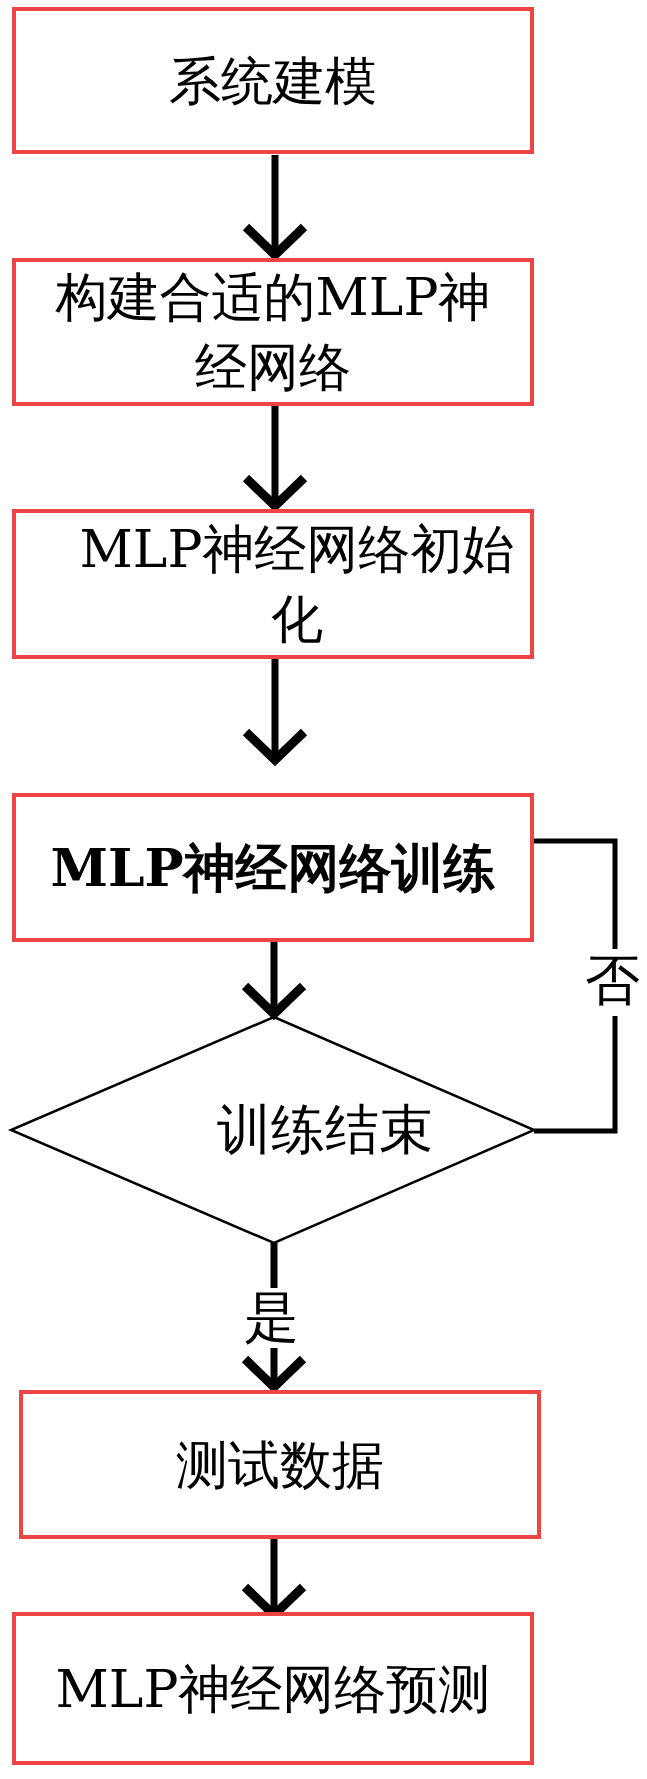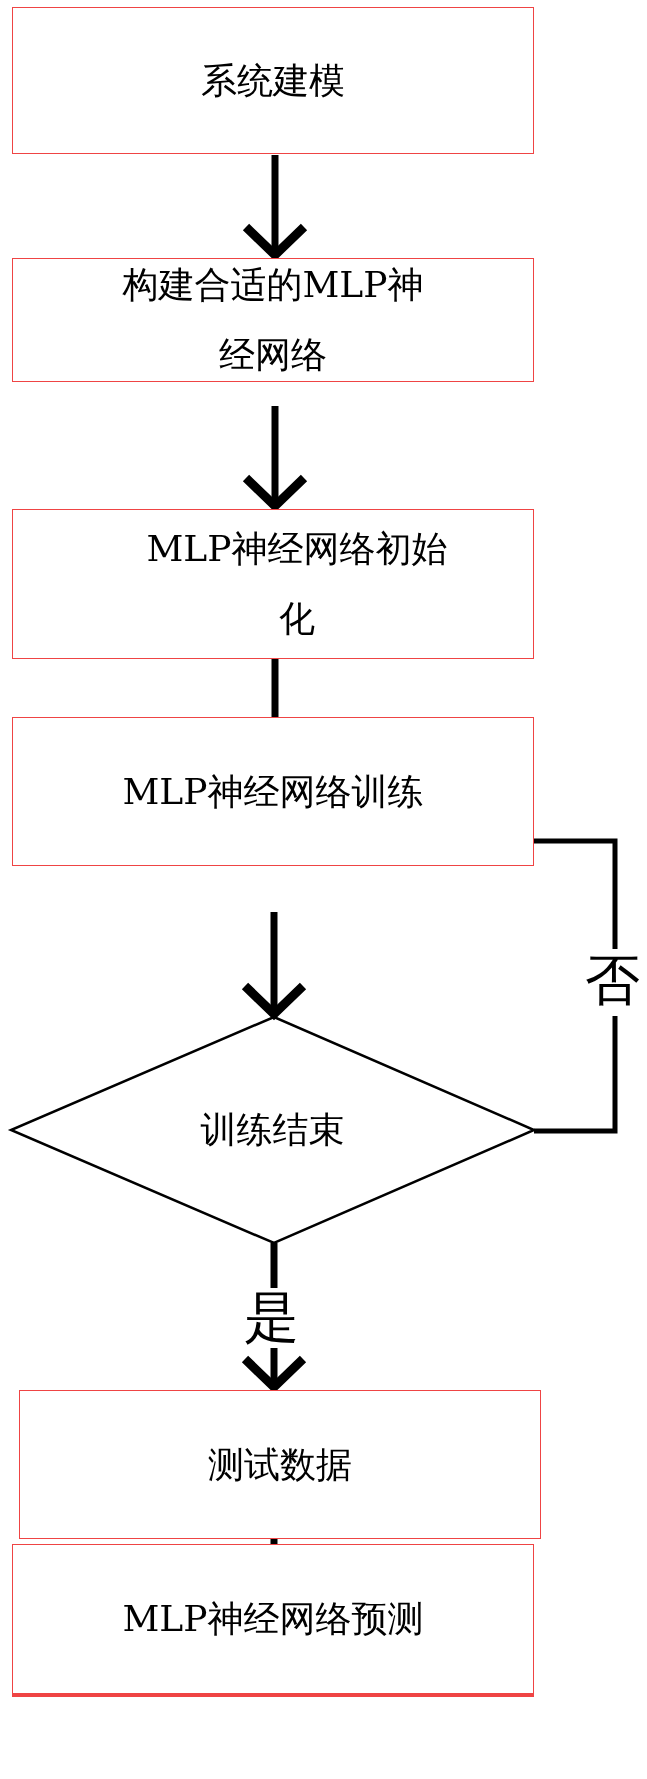--- a/index.html
+++ b/index.html
@@ -22,46 +22,46 @@
     top: 0;
     width: 647px;
     height: 1779px;
   }
   .node {
     position: absolute;
     left: 12px;
     width: 522px;
     box-sizing: border-box;
     background: #ffffff;
-    border: 1px solid #ef4444;
+    border: 4px solid #ef4444;
     display: flex;
     flex-direction: column;
     align-items: center;
     justify-content: center;
     text-align: center;
-    font-size: 36px;
+    font-size: 52px;
     line-height: 70px;
     white-space: nowrap;
   }
   .node-1 { top: 7px;    height: 147px; }
-  .node-2 { top: 258px;  height: 124px; align-items: center; }
+  .node-2 { top: 258px;  height: 148px; align-items: center; }
   .node-3 { top: 509px;  height: 150px; padding-left: 48px; }
-  .node-4 { top: 717px;  height: 149px; }
+  .node-4 { top: 793px;  height: 149px; font-weight: bold; }
   .node-6 { top: 1390px; height: 149px; margin-left: 7px; }
-  .node-7 { top: 1544px; height: 153px; border-bottom-width: 4px; }
+  .node-7 { top: 1612px; height: 153px; border-bottom-width: 4px; }
   .diamond-label {
     position: absolute;
     left: 112px;
     top: 1098px;
     width: 321px;
     height: 64px;
     display: flex;
     align-items: center;
-    justify-content: center;
-    font-size: 36px;
+    justify-content: flex-end;
+    font-size: 54px;
     white-space: nowrap;
   }
   .edge-label {
     position: absolute;
     font-size: 55px;
     line-height: 55px;
     background: #ffffff;
     white-space: nowrap;
   }
   .edge-label.no  { left: 585px; top: 953px; }

